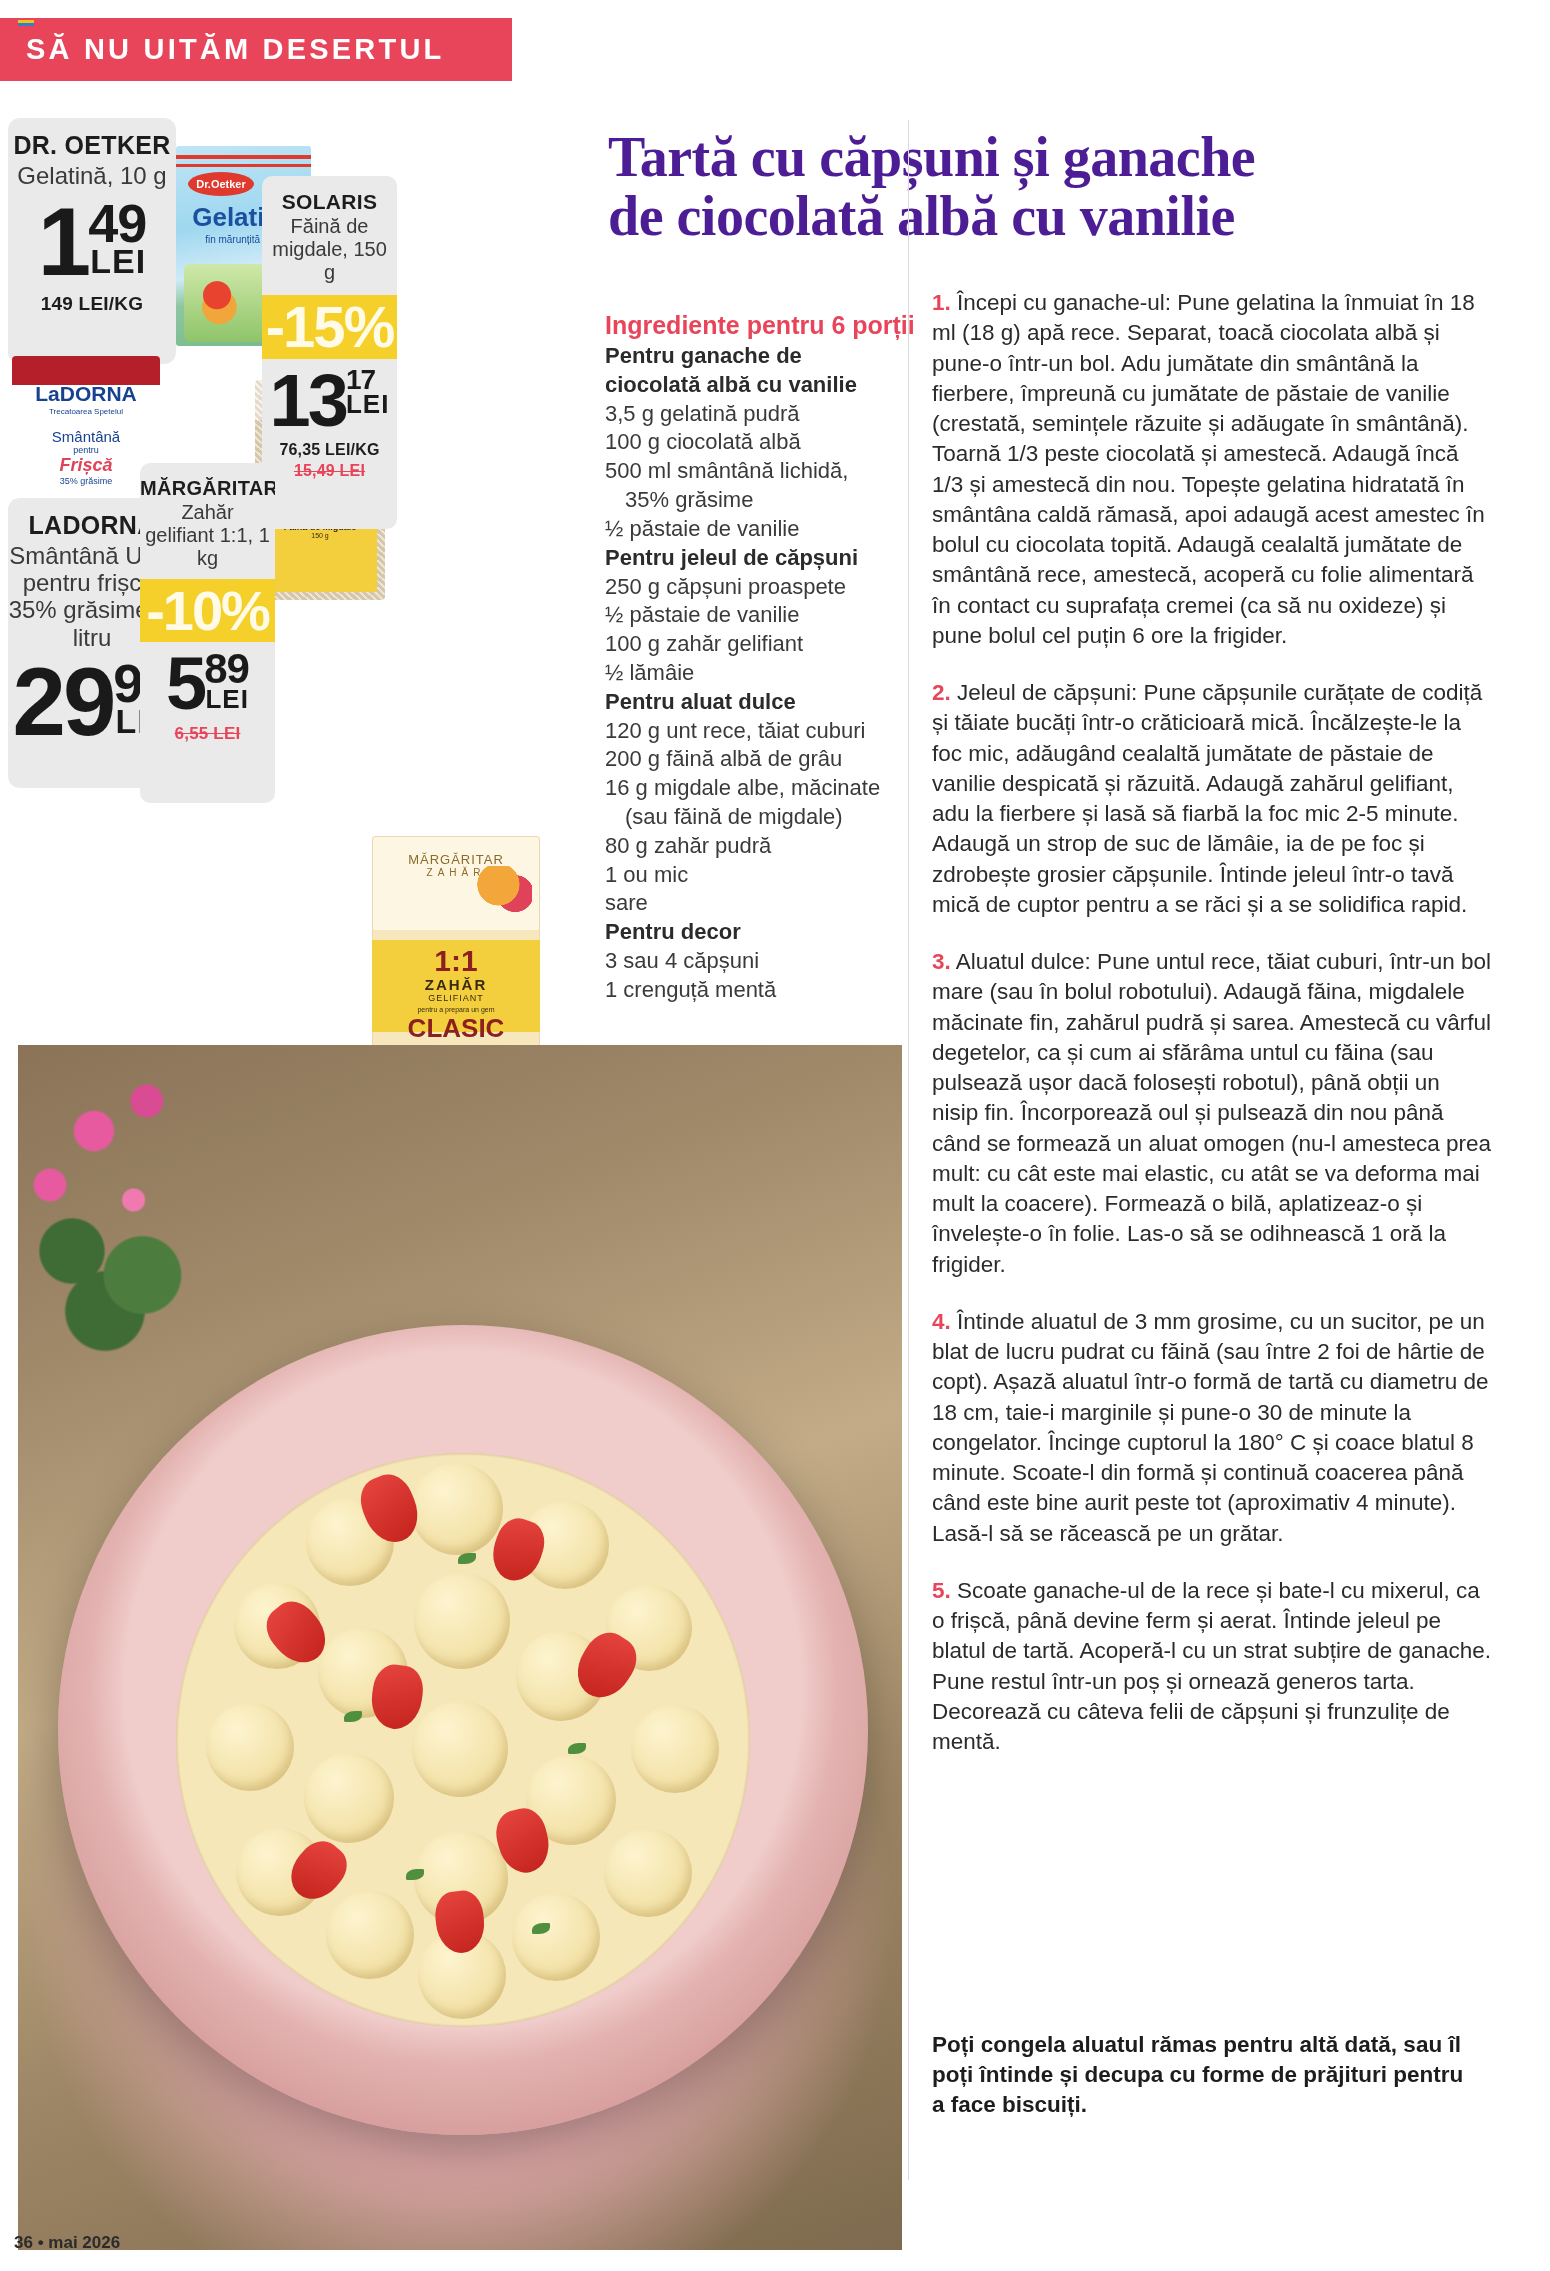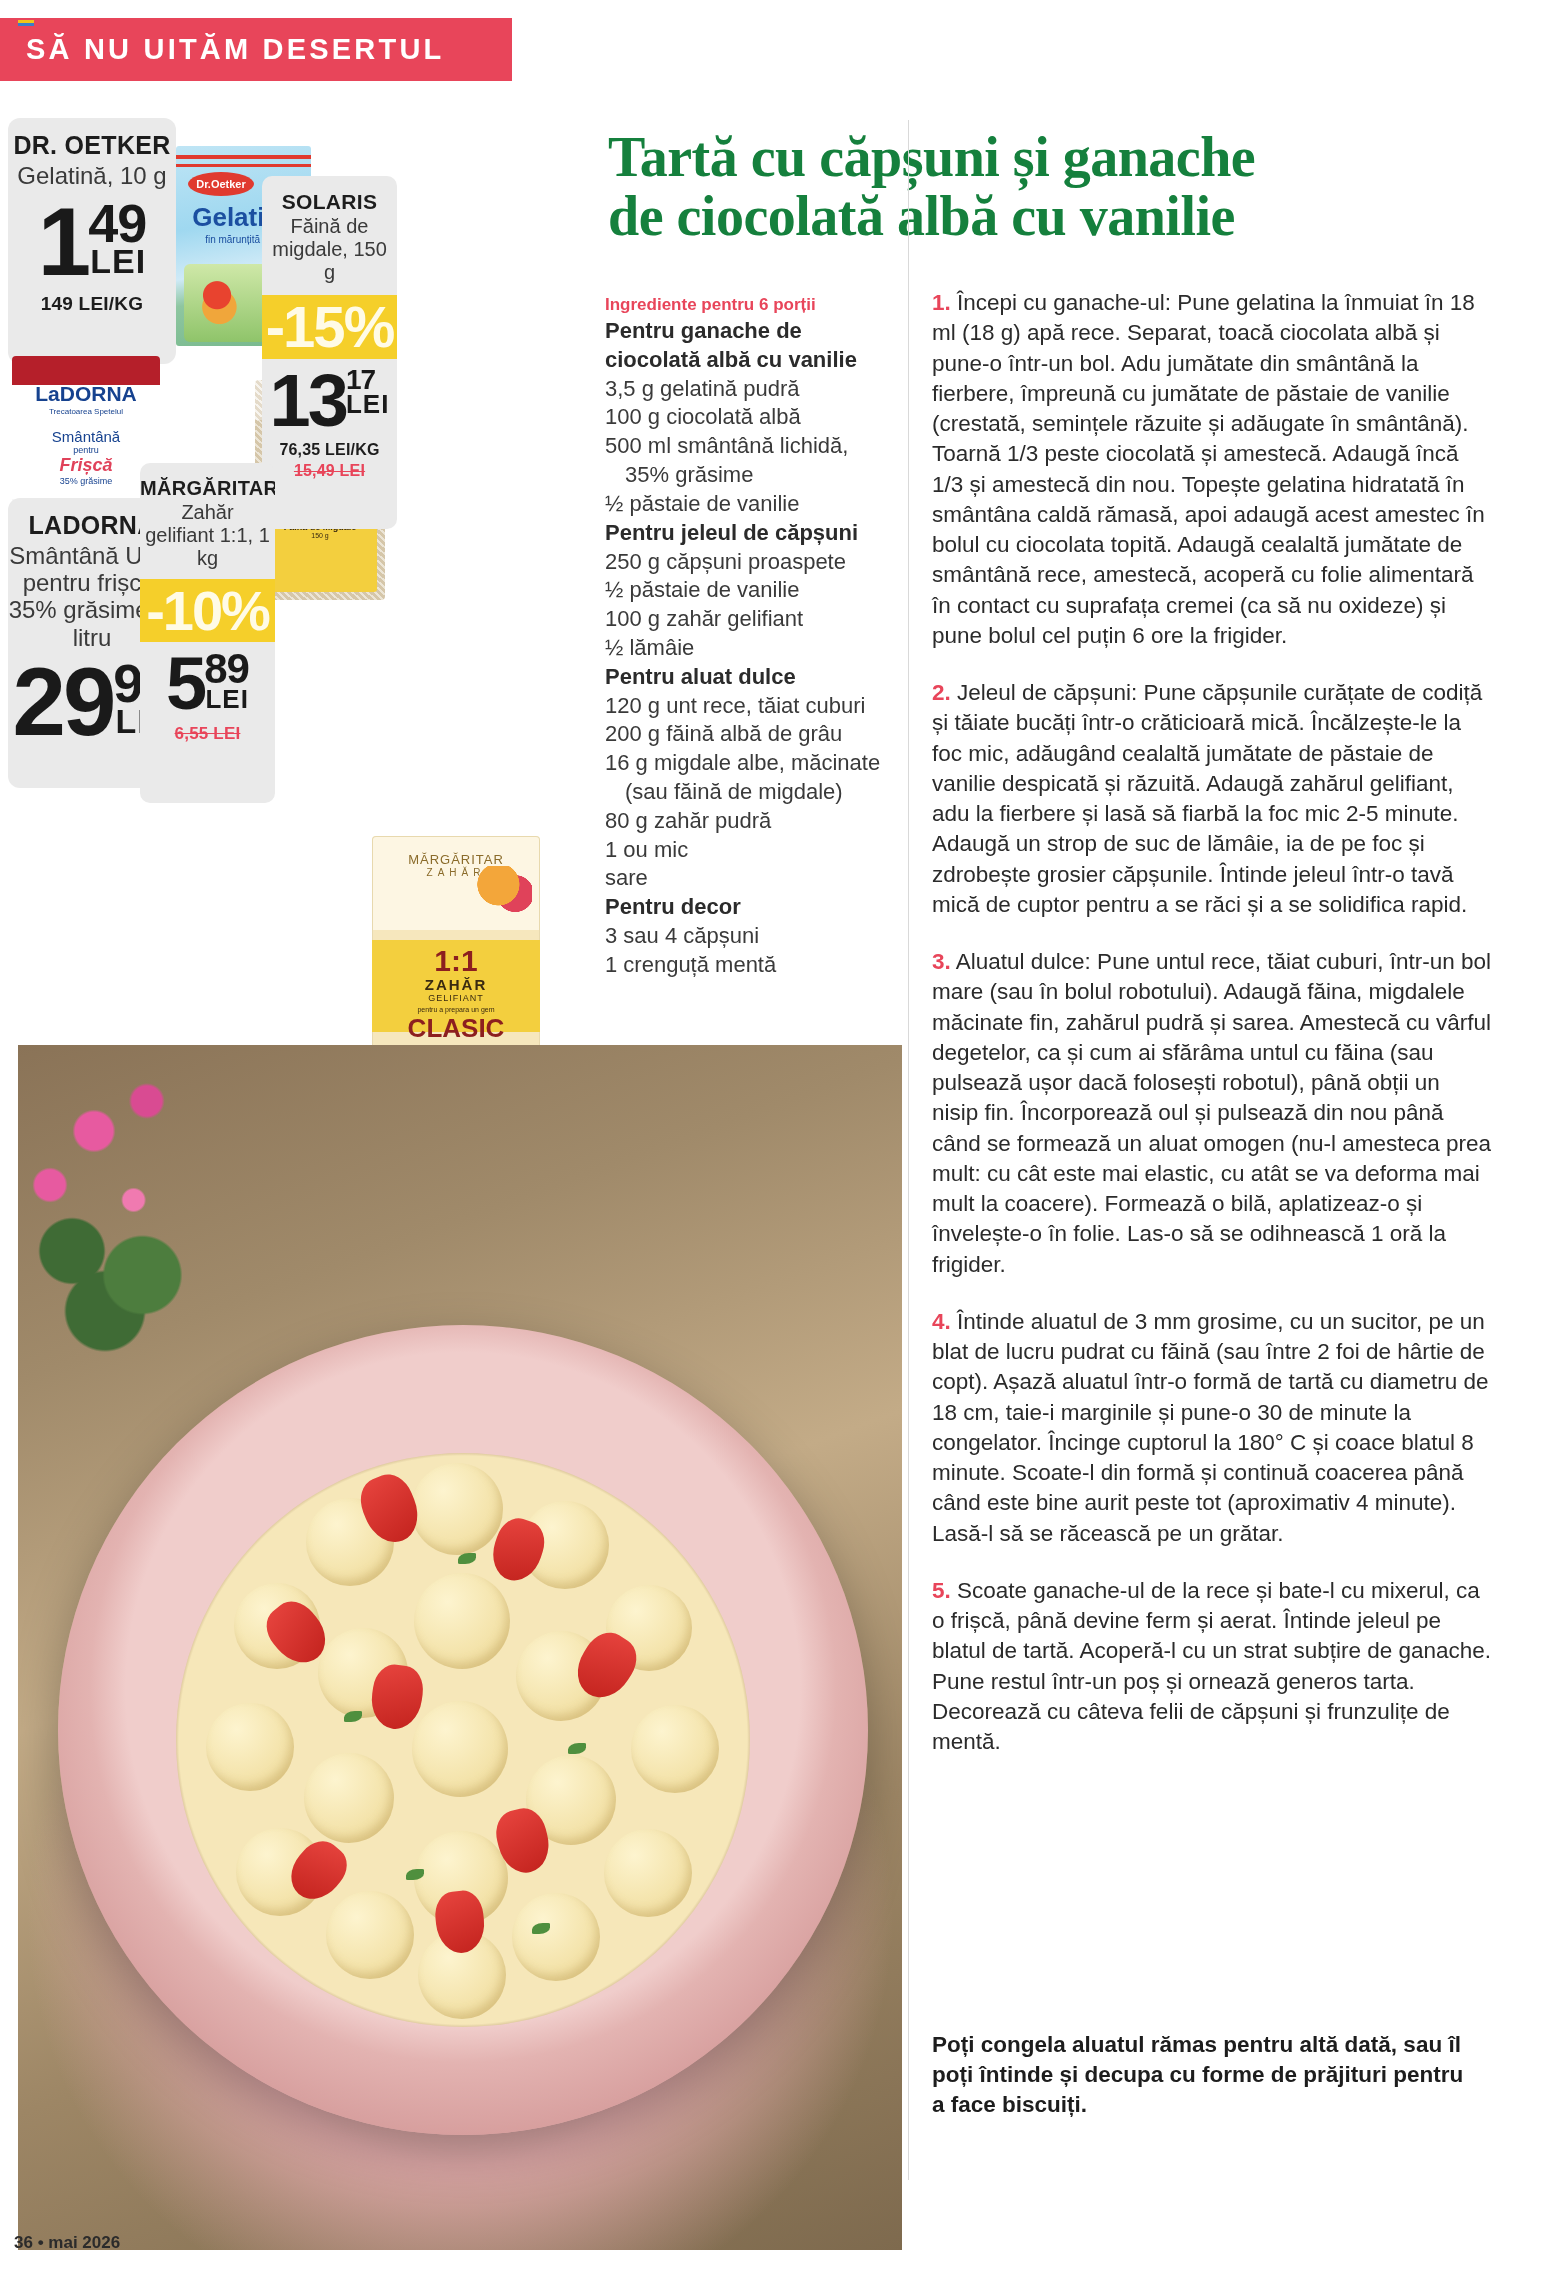--- a/index.html
+++ b/index.html
@@ -141,27 +141,27 @@
   #photo-margaritar .mg-bot { position:absolute; left:0; bottom:0; width:100%; height:34px;
      background: radial-gradient(circle at 30% 50%, #e0425a 0 30%, transparent 31%),
                  radial-gradient(circle at 62% 55%, #f3a63a 0 26%, transparent 27%),
                  linear-gradient(180deg,#f6e7bd,#efd9a0);}
 
   
   .recipe-title {
     position: absolute; left: 608px; top: 128px; width: 880px;
     font-family: "Liberation Serif", serif;
     font-weight: bold; font-size: 56px; line-height: 1.06;
-    color: #15803d; letter-spacing: -0.5px;
+    color: #4c1d95; letter-spacing: -0.5px;
   }
 
   
   .ingredients { position: absolute; left: 605px; top: 295px; width: 318px; }
   .ing-head {
-    color: #e8455a; font-weight: bold; font-size: 17px; margin-bottom: 2px;
+    color: #e8455a; font-weight: bold; font-size: 25px; margin-bottom: 2px; margin-top: 16px;
   }
   .ing-sub { color: #2b2b2b; font-weight: bold; font-size: 22px; line-height: 1.31; }
   .ing-item { color: #3a3a3a; font-size: 22px; line-height: 1.31; }
   .ing-item.indent { padding-left: 20px; }
 
   
   .steps { position: absolute; left: 932px; top: 288px; width: 560px; }
   .step { margin-bottom: 27px; }
   .step p {
     color: #2b2b2b; font-size: 22.5px; line-height: 1.345; text-align: left;

